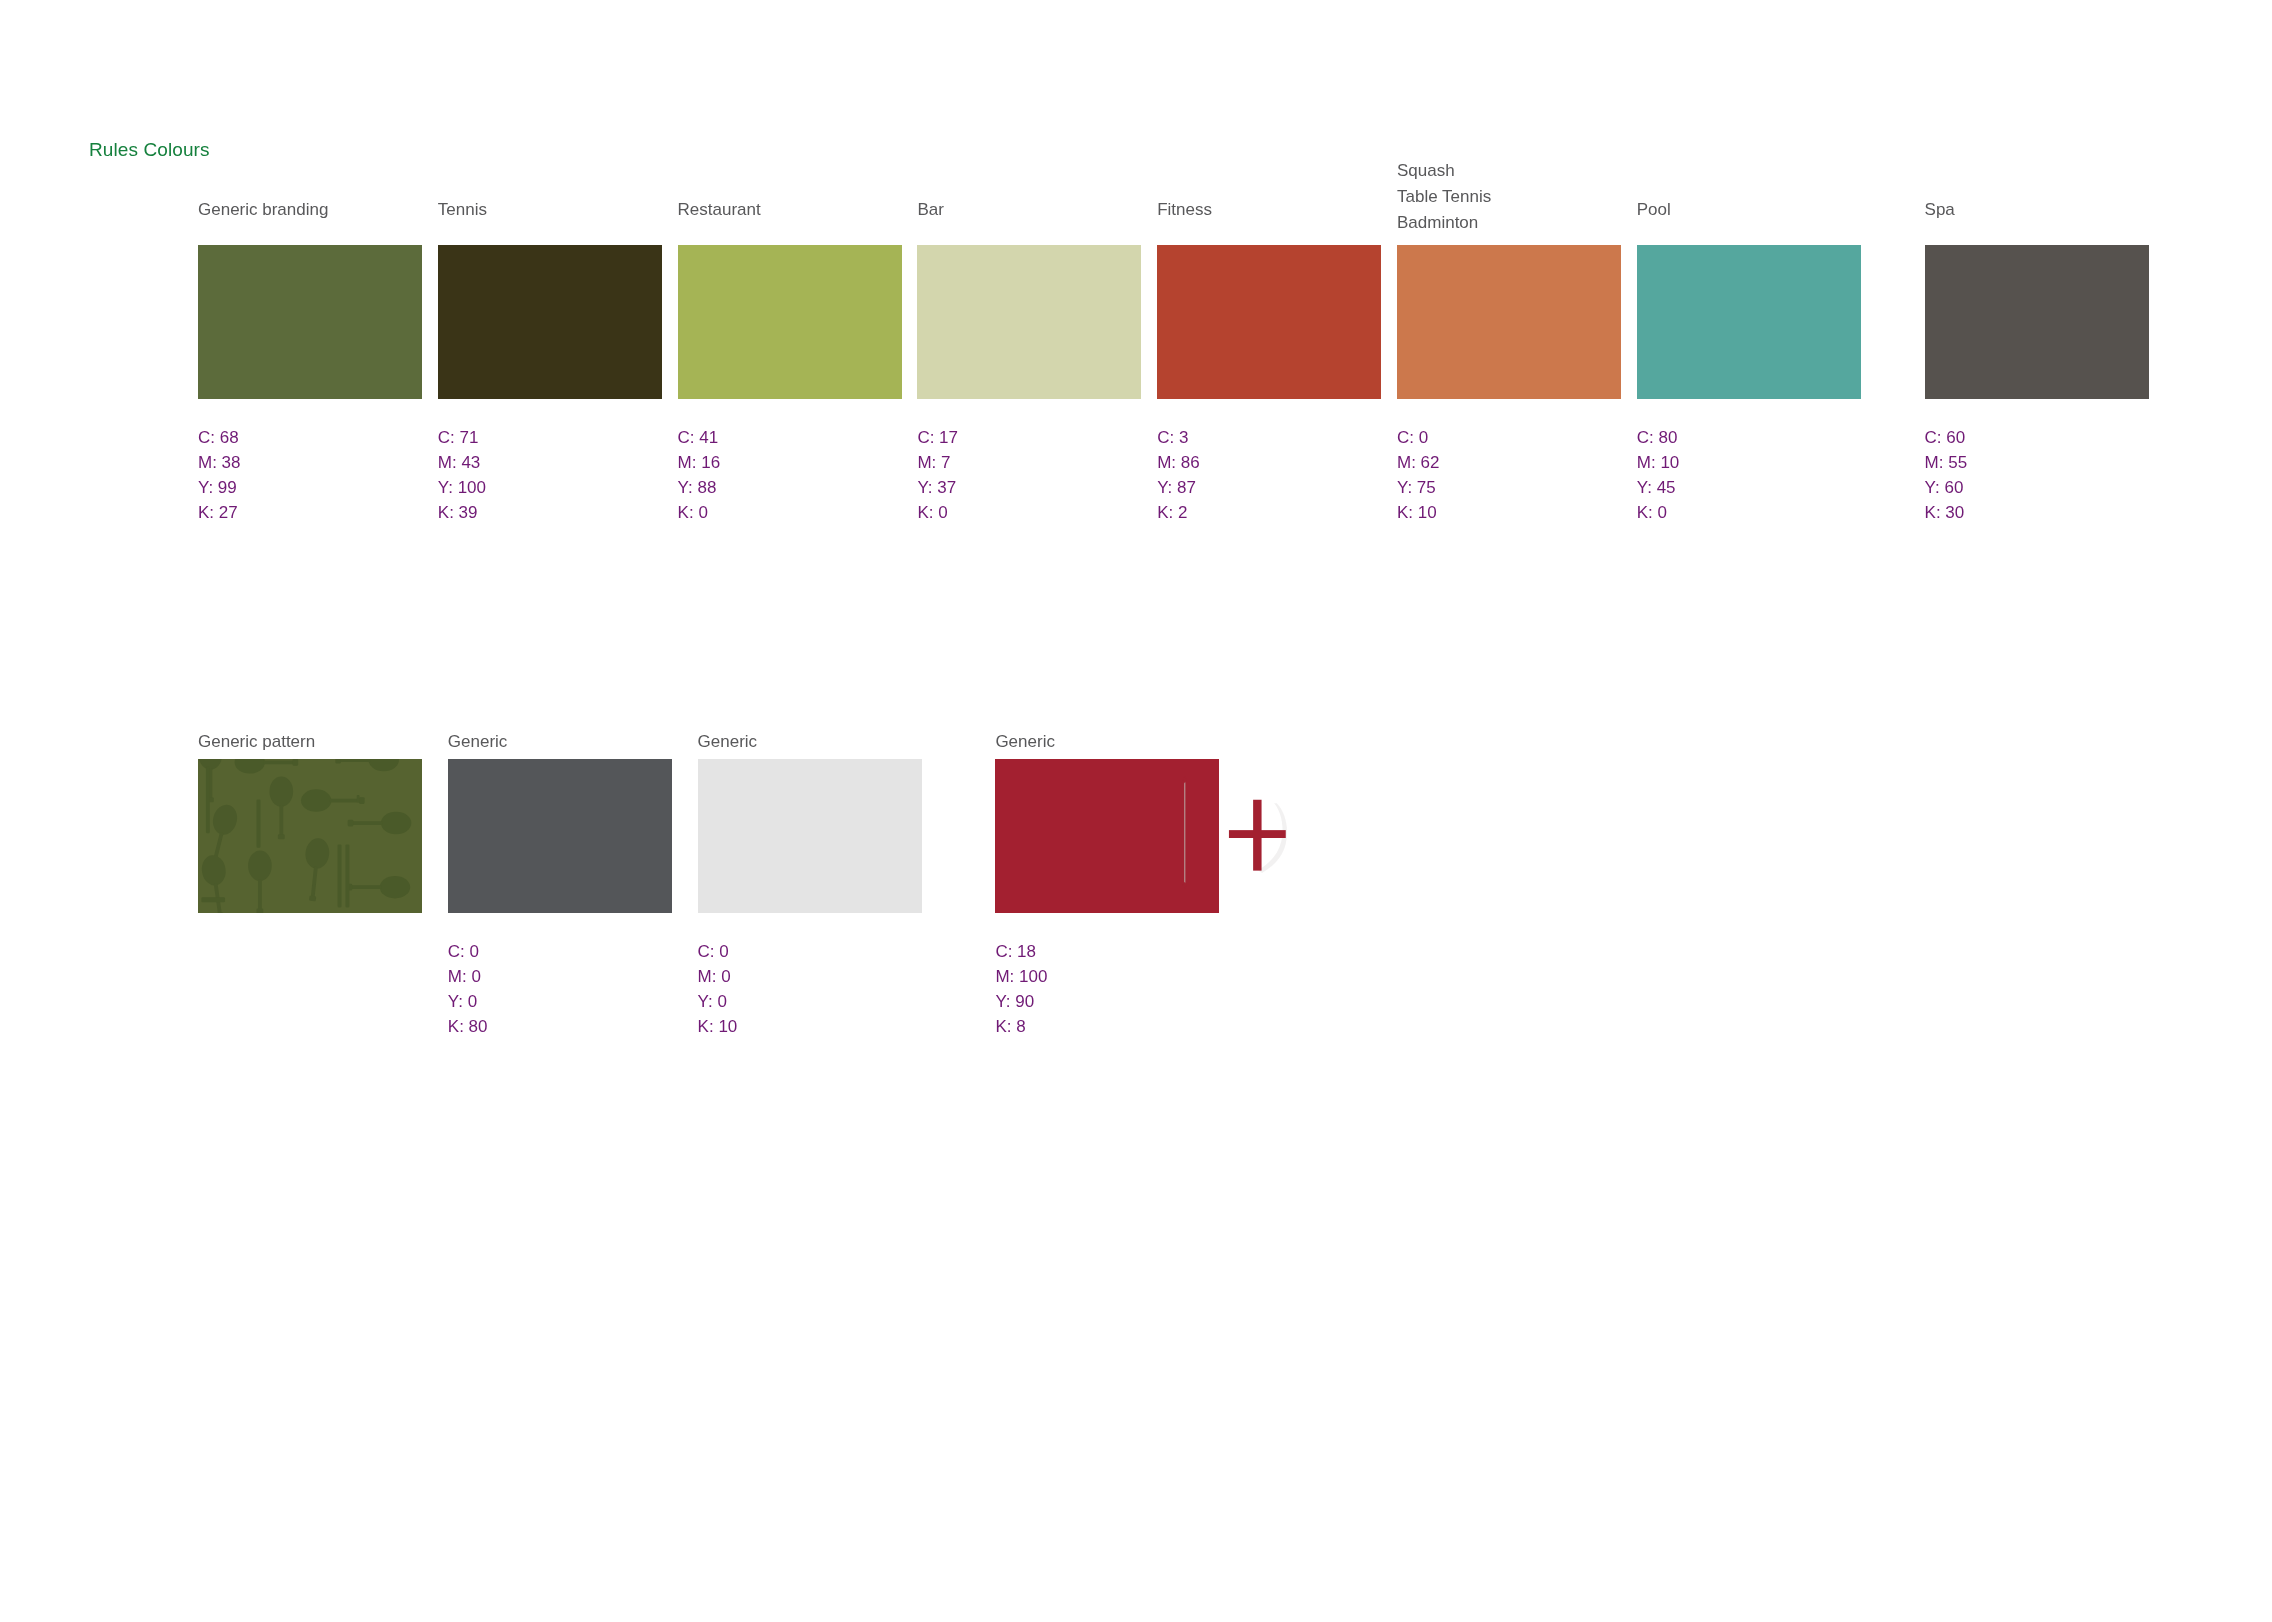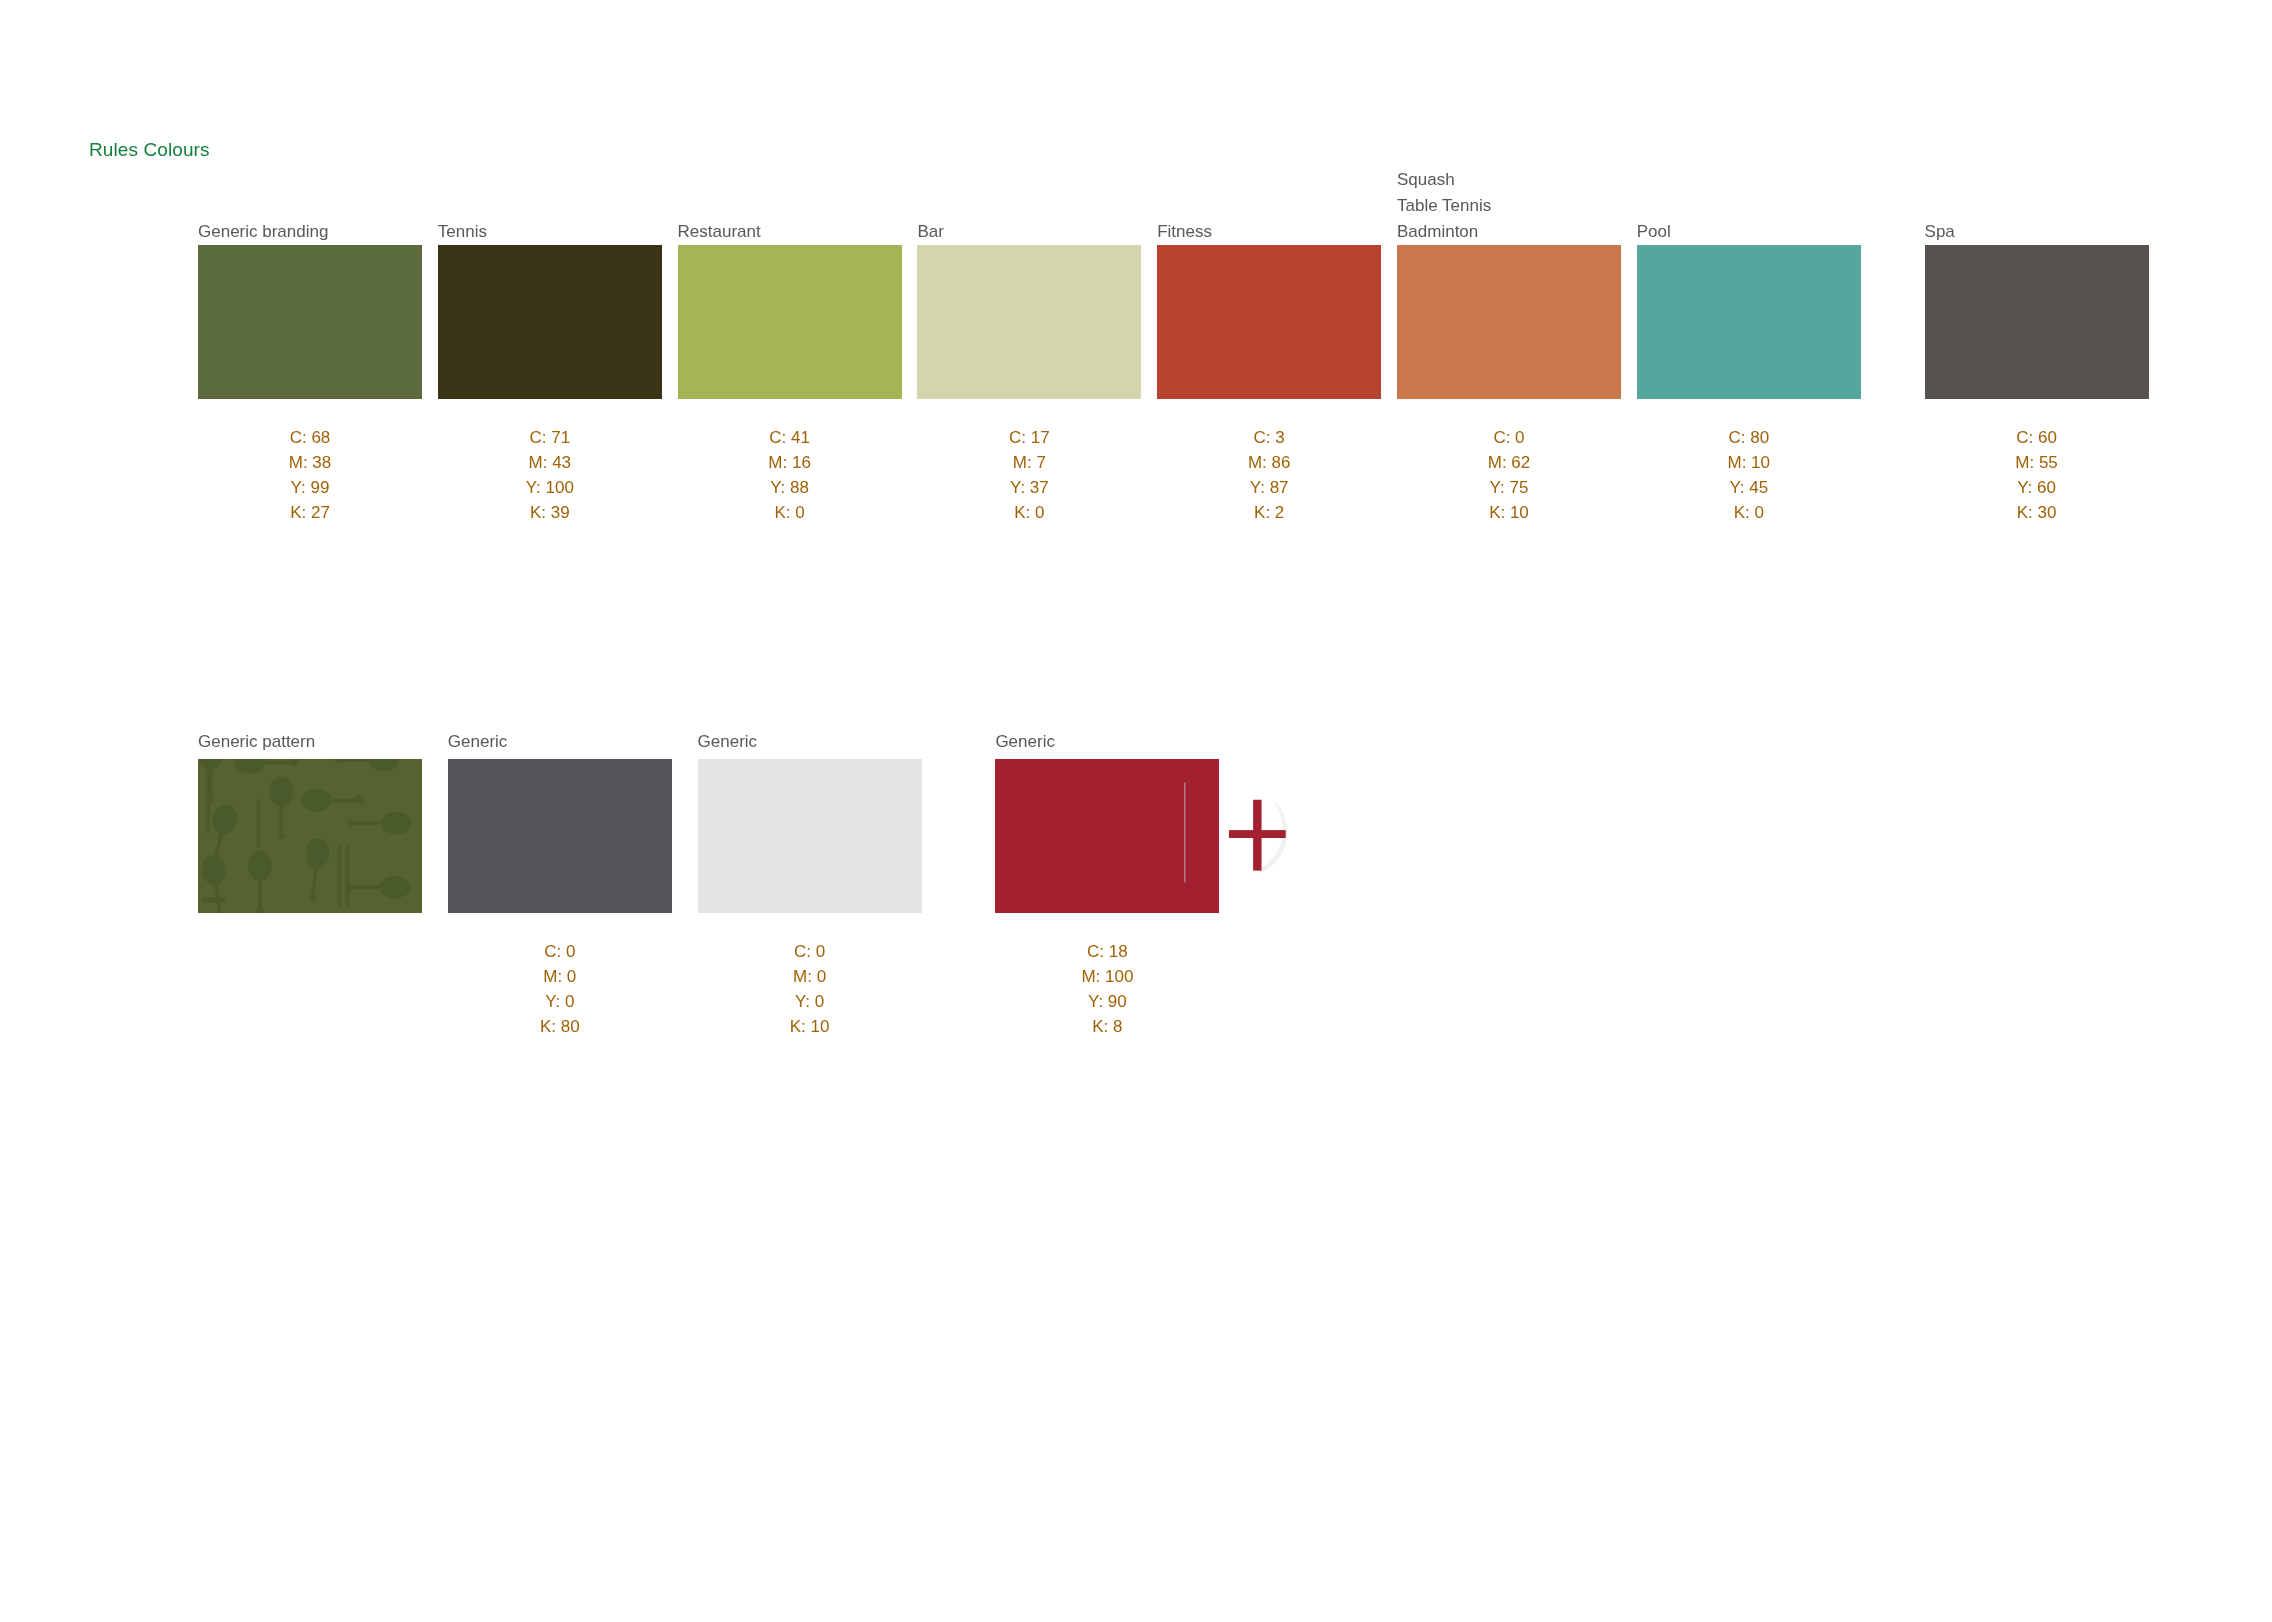--- a/index.html
+++ b/index.html
@@ -52,21 +52,21 @@
     color: #58585a;
     white-space: pre-line;
     min-height: 26px;
   }
   
   #row-services .swatch-head {
     height: 87px;
     display: flex;
     flex-direction: column;
     justify-content: flex-end;
-    padding-bottom: 0;
+    padding-bottom: 22px;
     box-sizing: border-box;
   }
   #row-generic .swatch-head {
     height: 86px;
     display: flex;
     flex-direction: column;
     justify-content: flex-end;
     padding-bottom: 4.5px;
     box-sizing: border-box;
   }
@@ -74,22 +74,21 @@
   .swatch-chip {
     width: 224px;
     height: 154px;
     display: block;
   }
 
   .cmyk-block {
     margin-top: 26px;
     font-size: 17px;
     line-height: 25px;
-    color: #a16207;
-    text-align: center;
+    color: #701a75;
   }
   .cmyk-line { white-space: nowrap; }
 
   
   .pattern-chip {
     position: relative;
     overflow: hidden;
     background-color: #566330;
   }
   .pattern-chip svg {

